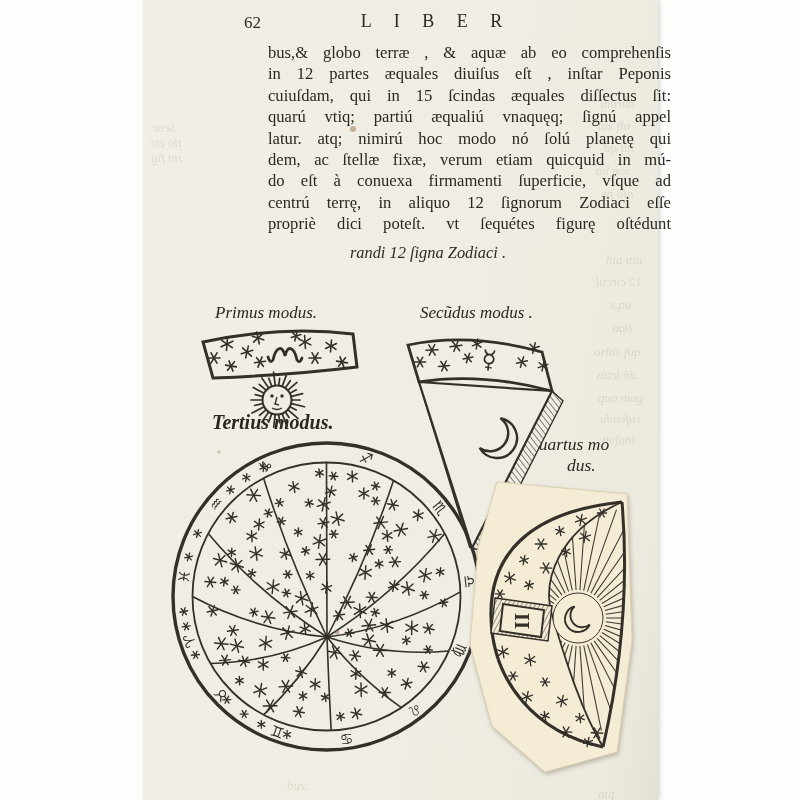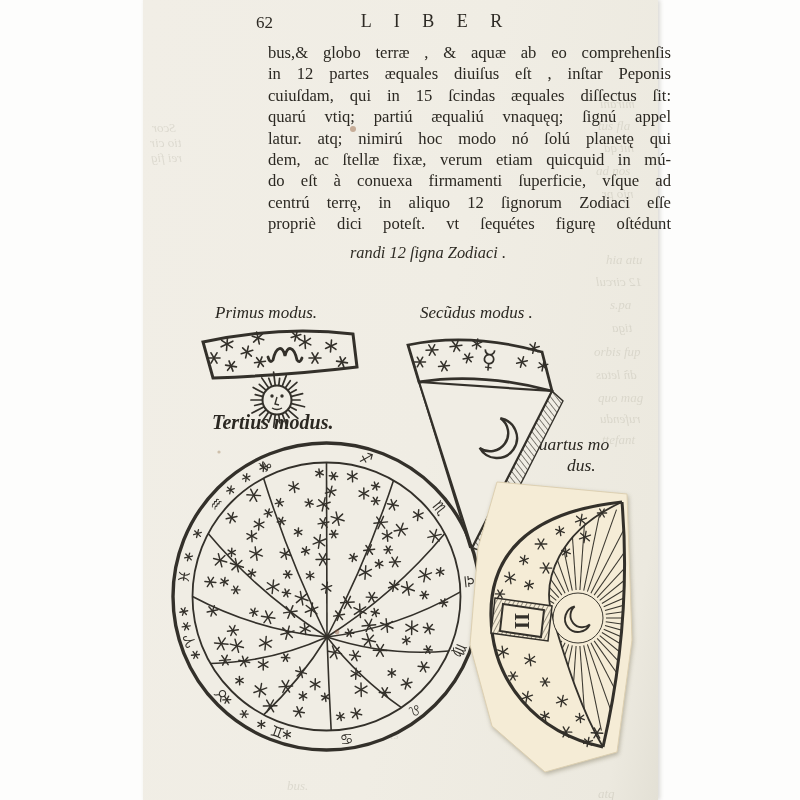--- a/index.html
+++ b/index.html
@@ -35,21 +35,21 @@
     opacity:.17;filter:blur(.6px);white-space:nowrap;pointer-events:none;
   }
   .bleed.mir{transform:scaleX(-1);}
   svg text{user-select:none;}
 </style>
 </head>
 <body>
 
 <div class="page">
 
-  <div class="abs header-num" style="left:101px;top:13px;margin-left:12px;">62</div>
+  <div class="abs header-num" style="left:101px;top:13px;">62</div>
 
   <div class="abs header-title" style="left:208px;top:11px;width:170px;">L I B E R</div>
 
   <div class="abs para" id="para">
       <div class="pline">bus,&amp; globo terræ , &amp; aquæ ab eo comprehenſis</div>
       <div class="pline">in 12 partes æquales diuiſus eſt , inſtar Peponis</div>
       <div class="pline">cuiuſdam, qui in 15 ſcindas æquales diſſectus ſit:</div>
       <div class="pline">quarú vtiq; partiú æqualiú vnaquęq; ſignú appel</div>
       <div class="pline">latur. atq; nimirú hoc modo nó ſolú planetę qui</div>
       <div class="pline">dem, ac ſtellæ fixæ, verum etiam quicquid in mú-</div>

